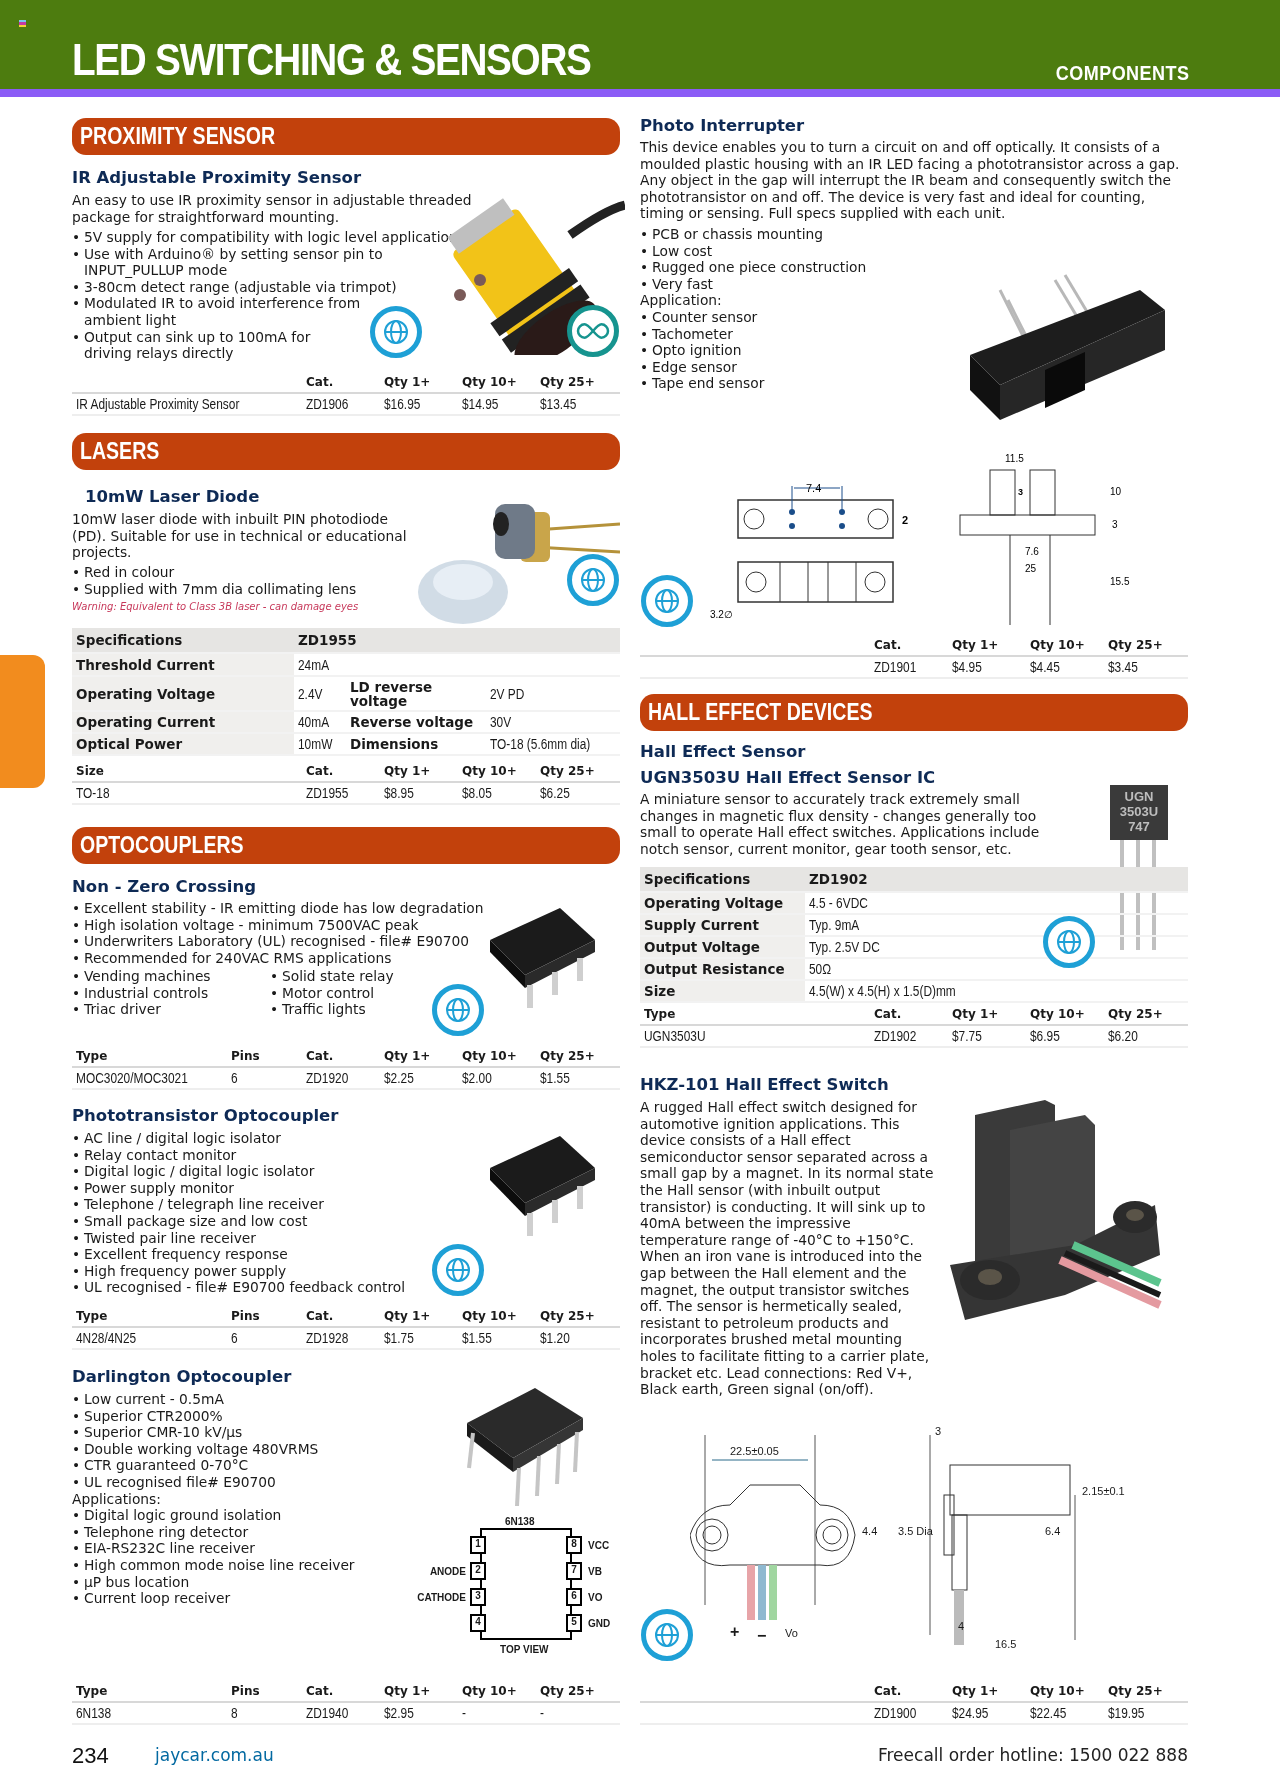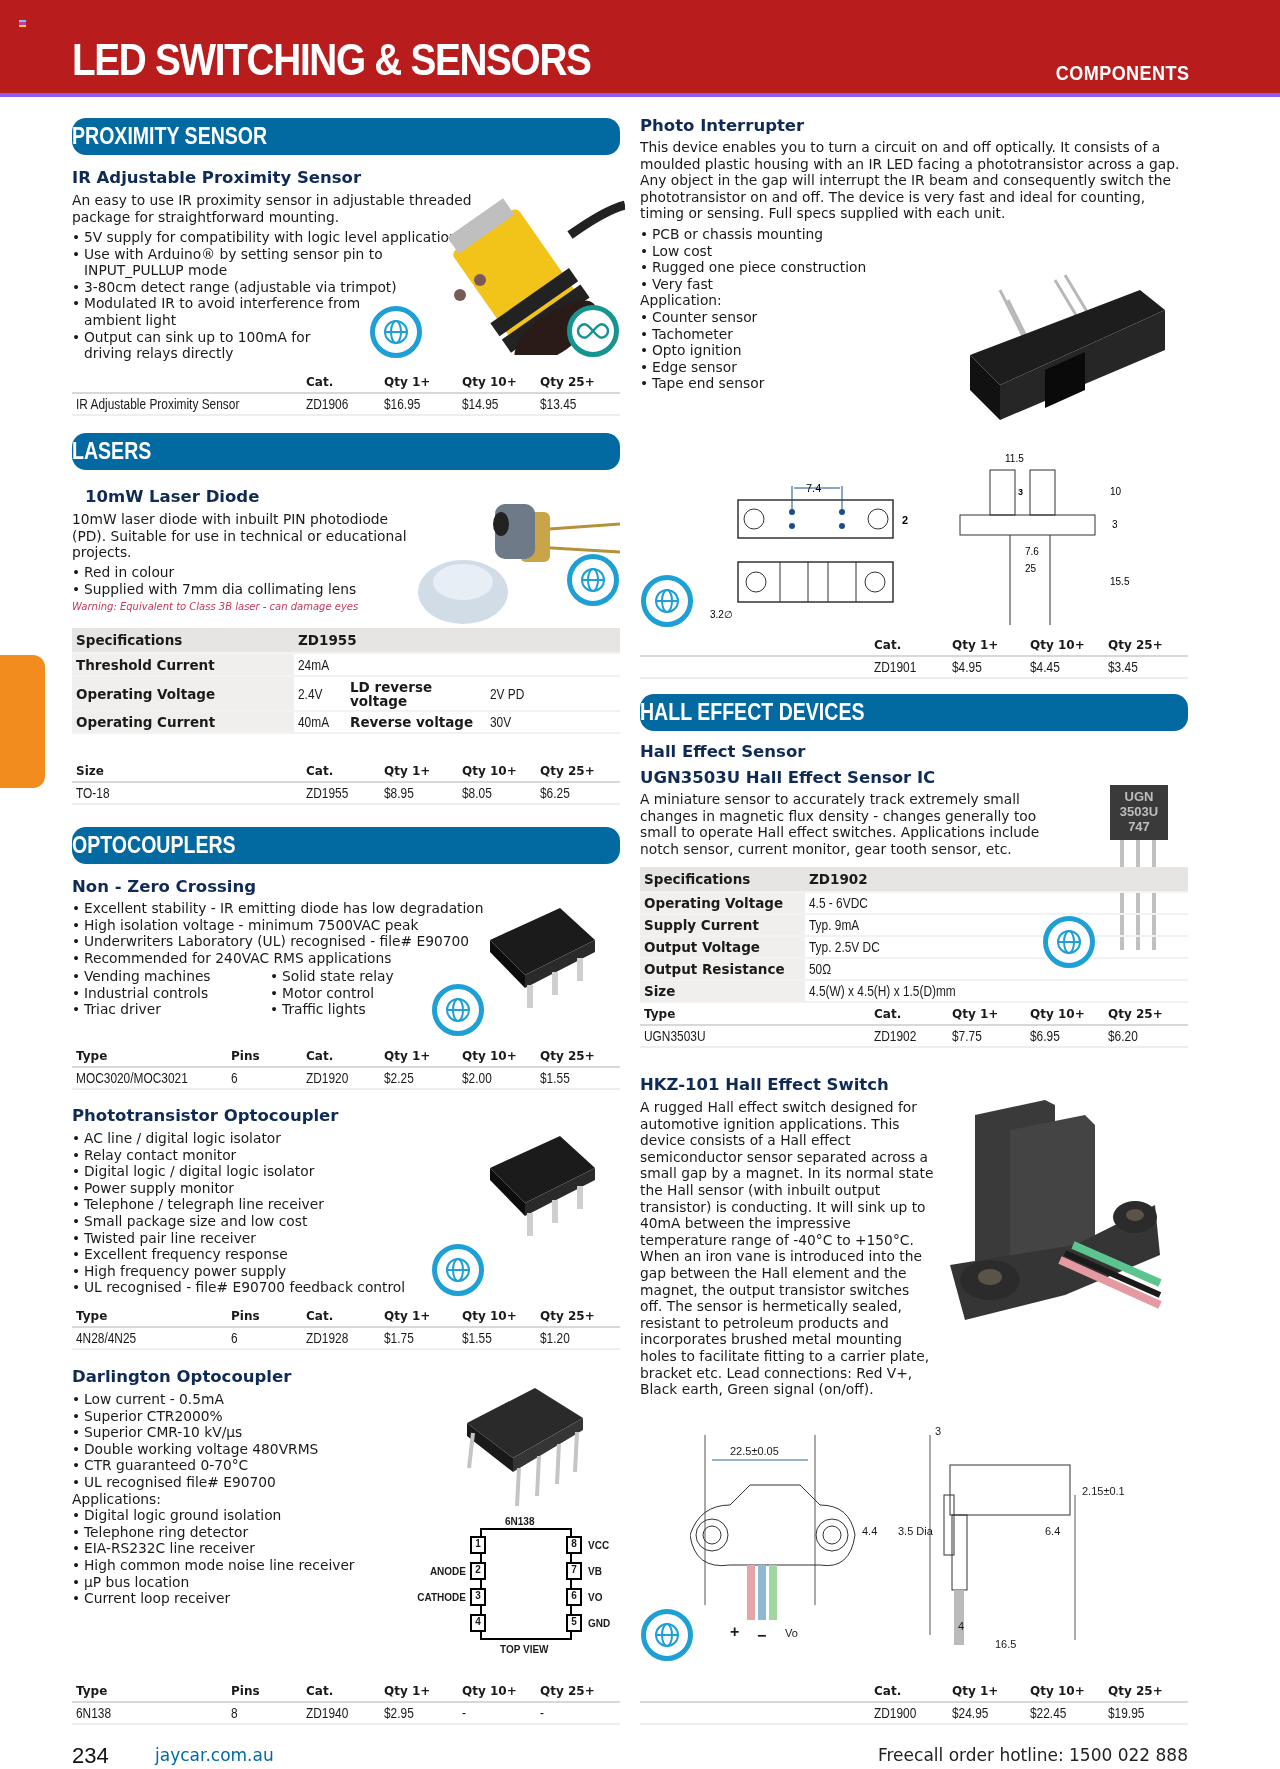--- a/index.html
+++ b/index.html
@@ -1,27 +1,27 @@
 <!DOCTYPE html>
 <html><head>
 <meta charset="utf-8">
 <style>
   * { box-sizing: border-box; margin: 0; padding: 0; }
   html, body { width: 1280px; height: 1769px; background: #ffffff; overflow: hidden; }
   body { position: relative; font-family: "DejaVu Sans", sans-serif; color: #1a1a1a; }
 
-  .header { position: absolute; left: 0; top: 0; width: 1280px; height: 97px; background: #b91c1c; border-bottom: 4px solid #8b5cf6; }
+  .header { position: absolute; left: 0; top: 0; width: 1280px; height: 97px; background: #4d7c0f; border-bottom: 8px solid #8b5cf6; }
   .flag { position: absolute; left: 19px; top: 20px; width: 7px; height: 7px; display: flex; flex-direction: column; }
   .flag span { flex: 1; }
   .header-title { position: absolute; left: 72px; top: 34px; font-family: "Liberation Sans", sans-serif; font-weight: bold; font-size: 45px; color: #ffffff; letter-spacing: -1.5px; transform: scaleX(0.86); transform-origin: left center; white-space: nowrap; }
   .header-cat { position: absolute; right: 91px; top: 62px; font-family: "Liberation Sans", sans-serif; font-weight: bold; font-size: 20px; color: #ffffff; letter-spacing: 0.5px; transform: scaleX(0.9); transform-origin: right center; }
 
   .side-tab { position: absolute; left: 0; top: 655px; width: 45px; height: 133px; background: #f28c1e; border-radius: 0 12px 12px 0; }
 
-  .section-bar { position: absolute; height: 37px; background: #0369a1; border-radius: 14px; color: #ffffff; font-family: "Liberation Sans", sans-serif; font-weight: bold; font-size: 23px; line-height: 37px; }
+  .section-bar { position: absolute; height: 37px; background: #c2410c; border-radius: 14px; color: #ffffff; font-family: "Liberation Sans", sans-serif; font-weight: bold; font-size: 23px; padding-left: 8px; line-height: 37px; }
   .section-bar span { display: inline-block; transform: scaleX(0.85); transform-origin: left center; white-space: nowrap; }
 
   .prod-title { position: absolute; font-family: "DejaVu Sans", sans-serif; font-weight: bold; font-size: 16.5px; color: #0e2a55; white-space: nowrap; }
   .para { position: absolute; font-family: "DejaVu Sans", sans-serif; font-size: 13.8px; line-height: 16.6px; color: #1a1a1a; }
   .bullets { position: absolute; list-style: none; font-family: "DejaVu Sans", sans-serif; font-size: 13.8px; line-height: 16.6px; color: #1a1a1a; }
   .bullets li { padding-left: 12px; position: relative; }
   .bullets li::before { content: "•"; position: absolute; left: 0; }
   .bullets li.plain { padding-left: 0; }
   .bullets li.plain::before { content: ""; }
   .warning { position: absolute; font-family: "DejaVu Sans", sans-serif; font-size: 10px; font-style: italic; color: #c7385a; white-space: nowrap; }
@@ -156,20 +156,26 @@
     <td class="spec-label">Operating Voltage</td>
     <td class="spec-val"><span>2.4V</span></td>
     <td class="spec-sub" style="width:120px">LD reverse voltage</td>
     <td class="spec-val"><span>2V PD</span></td>
   </tr>
   <tr style="height:22px">
     <td class="spec-label">Operating Current</td>
     <td class="spec-val"><span>40mA</span></td>
     <td class="spec-sub">Reverse voltage</td>
     <td class="spec-val"><span>30V</span></td>
+  </tr>
+  <tr style="height:22px">
+    <td class="spec-label">Optical Power</td>
+    <td class="spec-val"><span>10mW</span></td>
+    <td class="spec-sub">Dimensions</td>
+    <td class="spec-val"><span>TO-18 (5.6mm dia)</span></td>
   </tr>
 </tbody>
   </table>
 <table class="price-table" style="left:72px; top:762px; width:548px;">
   <tbody>
       <tr>
     <th style="width:230px">Size</th>
     <th style="width:78px">Cat.</th>
     <th style="width:78px">Qty 1+</th>
     <th style="width:78px">Qty 10+</th>

